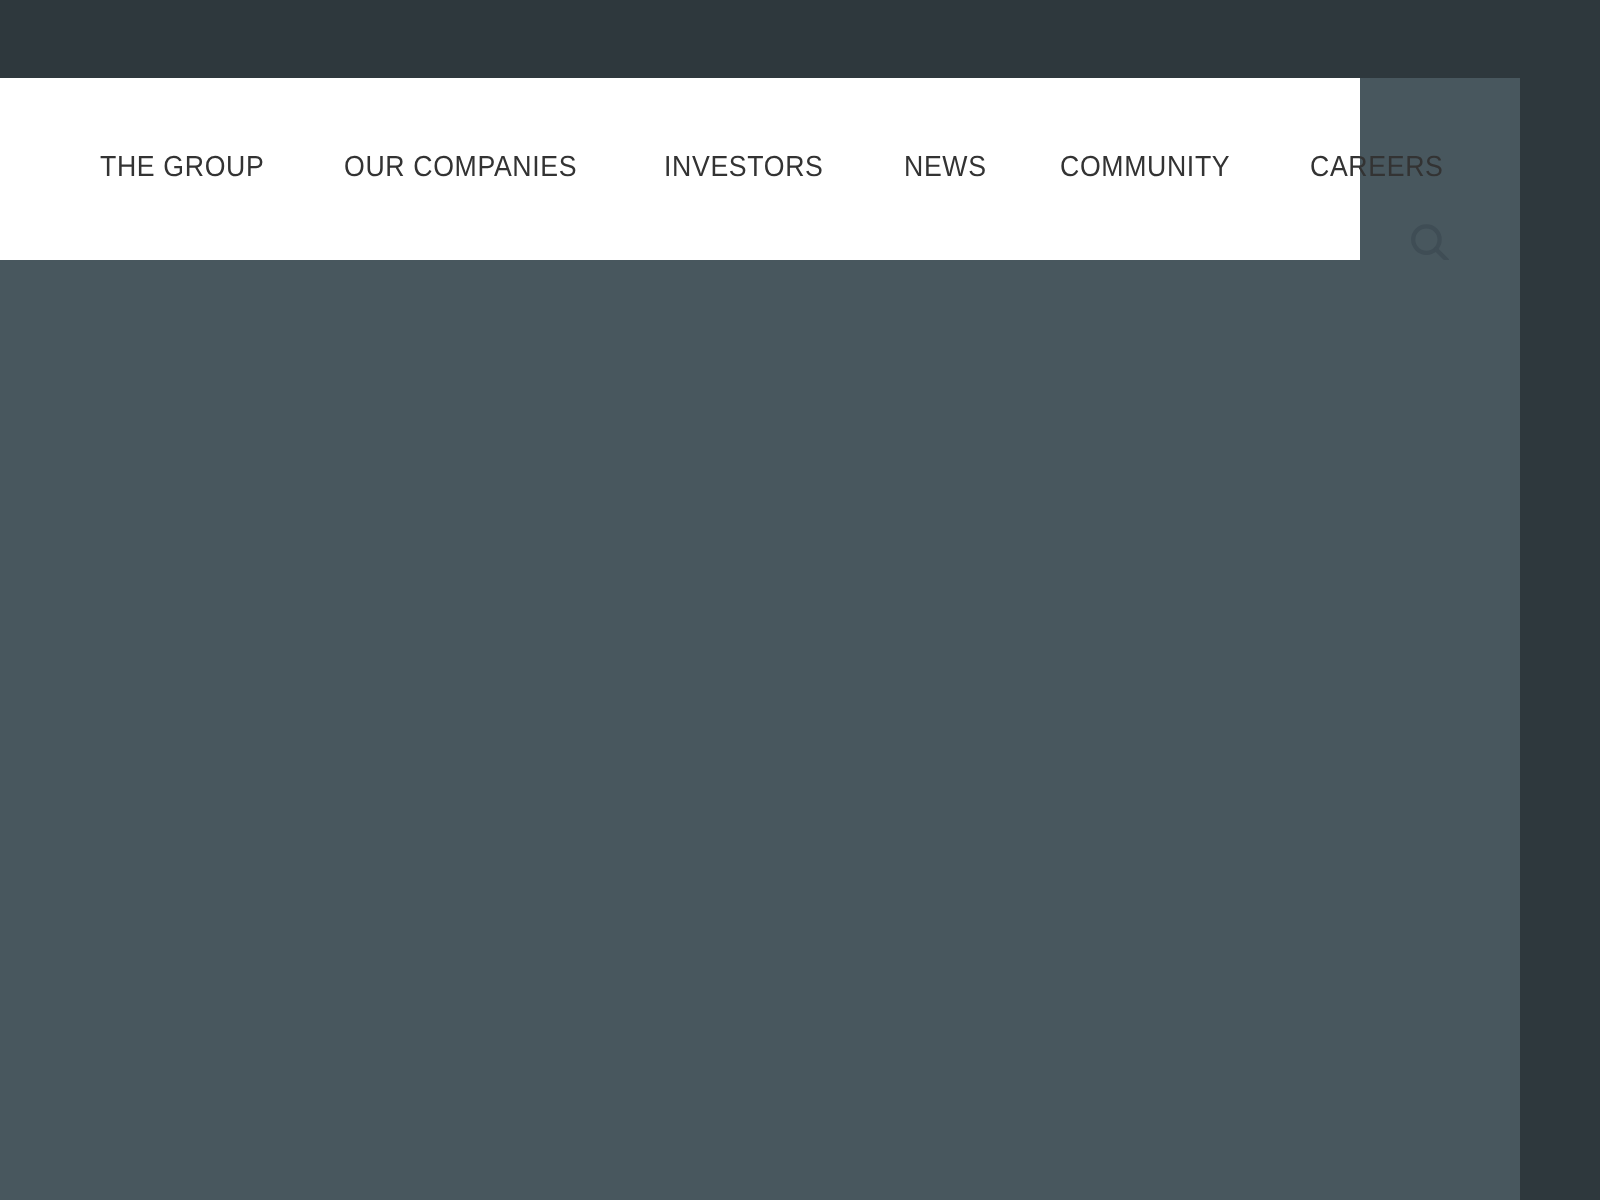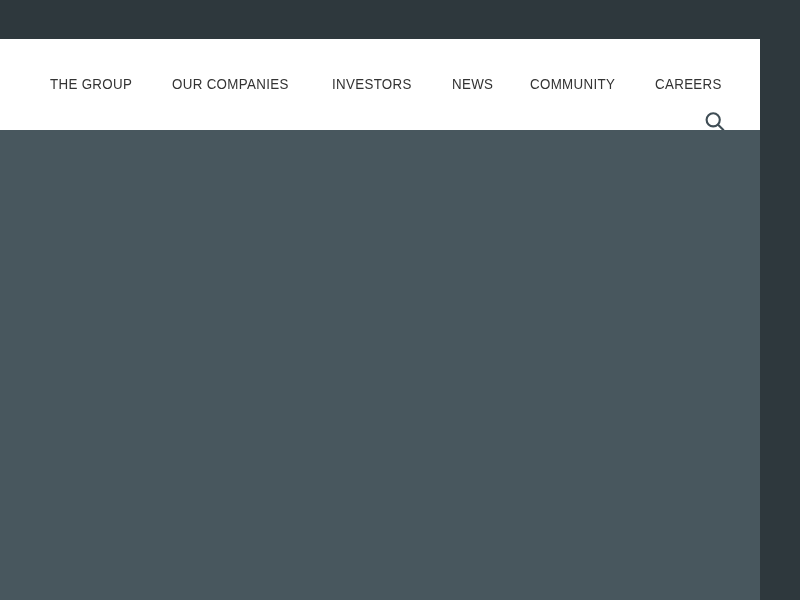--- a/index.html
+++ b/index.html
@@ -42,21 +42,21 @@
     width: 760px;
     height: 561px;
     background: #48575e;
   }
 
   
   .header {
     position: absolute;
     left: 0;
     top: 0;
-    width: 760px;
+    width: 680px;
     height: 91px;
     background: #ffffff;
     box-sizing: border-box;
   }
 
   .nav {
     position: absolute;
     left: 0;
     top: 0;
     height: 91px;

